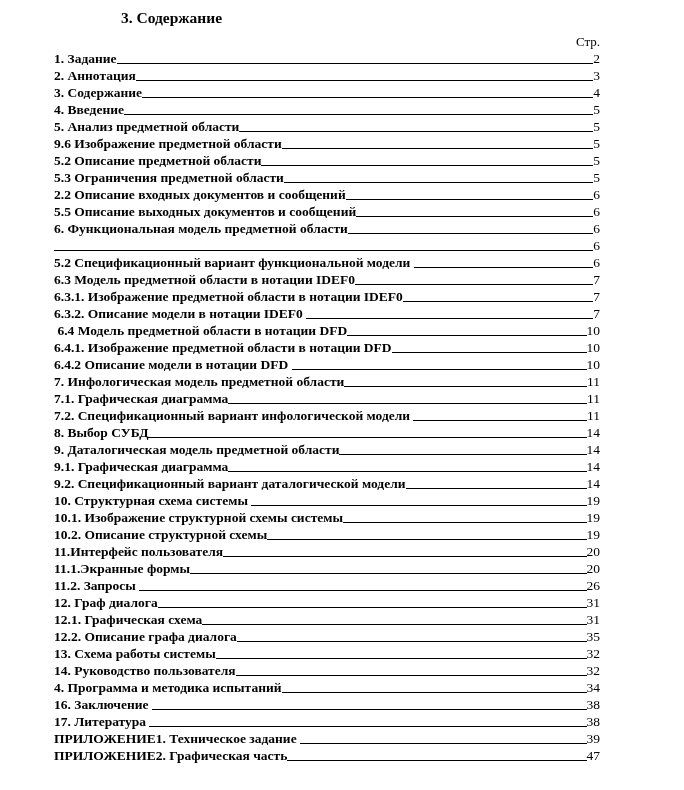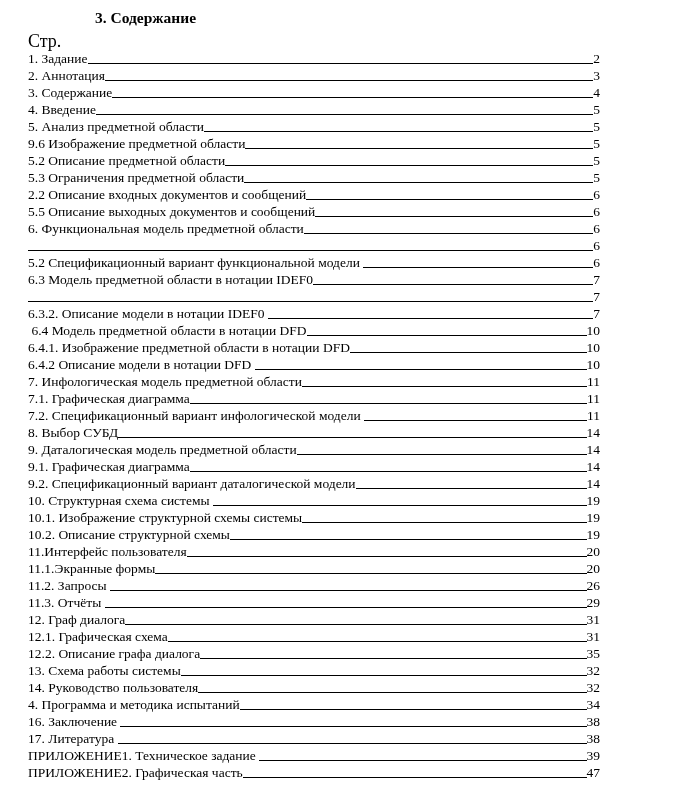--- a/index.html
+++ b/index.html
@@ -5,45 +5,47 @@
   * { margin: 0; padding: 0; box-sizing: border-box; }
   html, body { background: #ffffff; }
   .page {
     position: relative;
     width: 684px;
     height: 790px;
     background: #ffffff;
     color: #000000;
     font-family: "Liberation Serif", "DejaVu Serif", serif;
     overflow: hidden;
+    padding-left: 26px;
   }
   .content {
     padding: 8px 84px 0 28px;
   }
   .doc-title {
     font-weight: bold;
     font-size: 15.5px;
     line-height: 20px;
     margin-left: 67px;
     margin-bottom: 5px;
   }
   .page-col-header {
-    font-size: 18px;
+    text-align: right;
+    font-size: 13px;
     line-height: 17px;
     height: 17px;
   }
   .toc-list { width: 100%; }
   .toc-row {
     display: flex;
     font-size: 13.5px;
     line-height: 17px;
     height: 17px;
     width: 100%;
   }
-  .toc-label { white-space: pre; flex: 0 0 auto; }
+  .toc-label { white-space: pre; flex: 0 0 auto; font-weight: bold; }
   .toc-leader {
     flex: 1 1 auto;
     min-width: 6px;
     border-bottom: 1px solid #000000;
     margin-bottom: 3px;
   }
   .toc-page { white-space: pre; flex: 0 0 auto; }
 </style>
 </head>
 <body>
@@ -130,20 +132,21 @@
     <span class="toc-page">6</span>
   </div>
 
   <div class="toc-row">
     <span class="toc-label">6.3 Модель предметной области в нотации IDEF0</span>
     <span class="toc-leader"></span>
     <span class="toc-page">7</span>
   </div>
 
   <div class="toc-row">
+    <span class="toc-label">6.3.1. Изображение предметной области в нотации IDEF0</span>
     <span class="toc-leader"></span>
     <span class="toc-page">7</span>
   </div>
 
   <div class="toc-row">
     <span class="toc-label">6.3.2. Описание модели в нотации IDEF0 </span>
     <span class="toc-leader"></span>
     <span class="toc-page">7</span>
   </div>
 
@@ -236,25 +239,20 @@
     <span class="toc-leader"></span>
     <span class="toc-page">20</span>
   </div>
 
   <div class="toc-row">
     <span class="toc-label">11.2. Запросы </span>
     <span class="toc-leader"></span>
     <span class="toc-page">26</span>
   </div>
 
-  <div class="toc-row">
-    <span class="toc-label">11.3. Отчёты </span>
-    <span class="toc-leader"></span>
-    <span class="toc-page">29</span>
-  </div>
 
   <div class="toc-row">
     <span class="toc-label">12. Граф диалога</span>
     <span class="toc-leader"></span>
     <span class="toc-page">31</span>
   </div>
 
   <div class="toc-row">
     <span class="toc-label">12.1. Графическая схема</span>
     <span class="toc-leader"></span>

